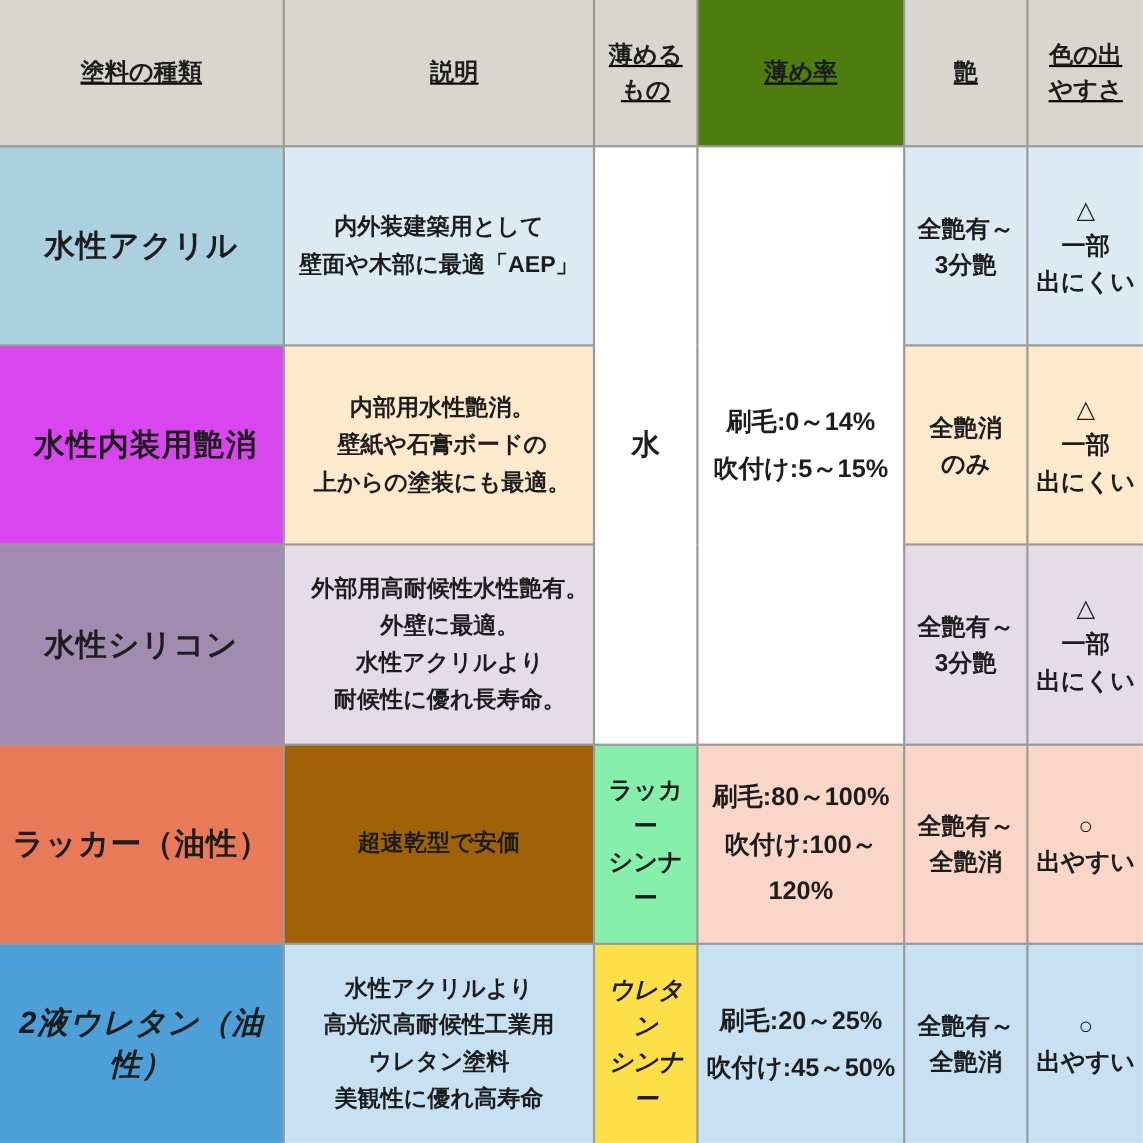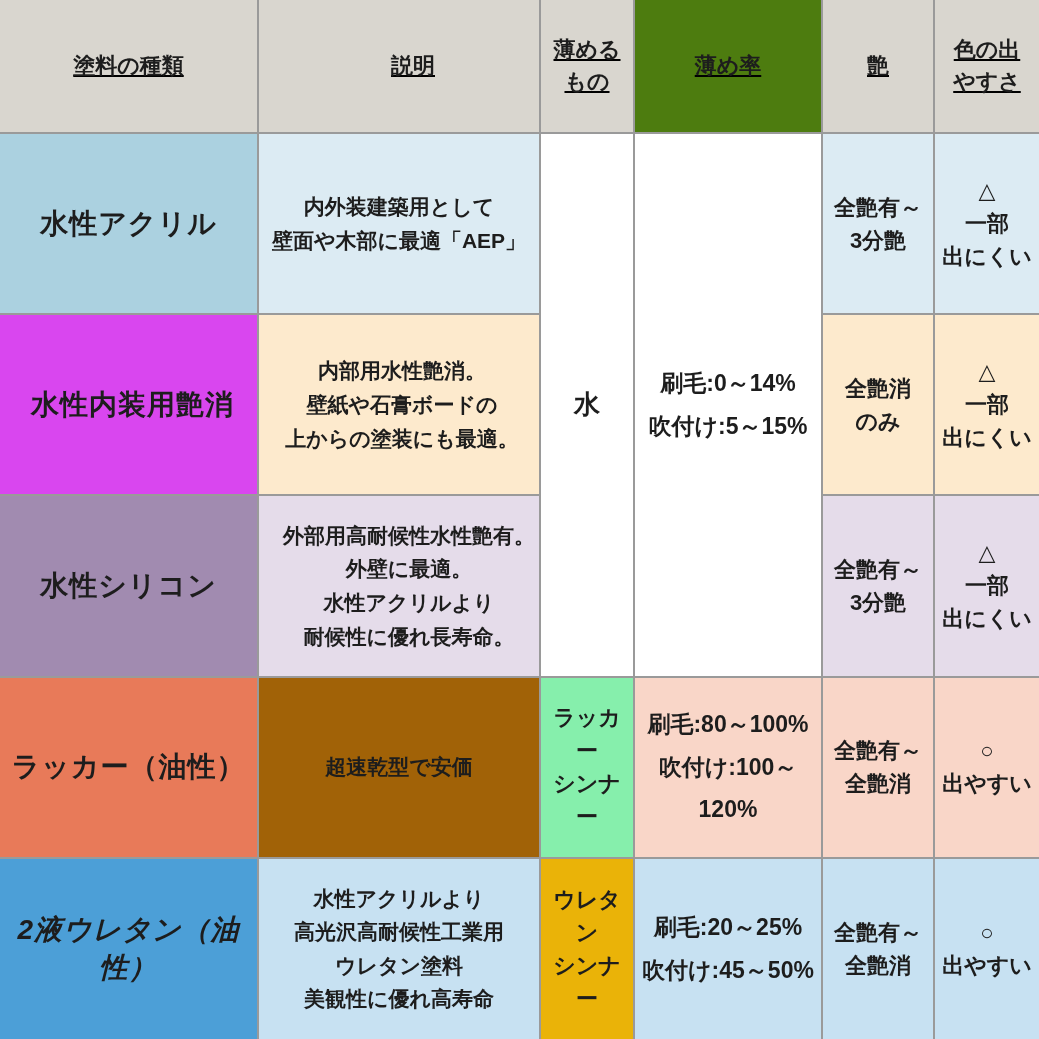--- a/index.html
+++ b/index.html
@@ -115,21 +115,21 @@
     <td class="ease" style="background-color: rgb(249, 214, 200);">○
 出やすい</td>
   </tr>
 
   <tr class="r-data">
     <td class="name" style="background-color: rgb(76, 159, 215); font-style: italic;">2液ウレタン（油性）</td>
     <td class="desc" style="background-color: rgb(199, 225, 242);">水性アクリルより
 高光沢高耐候性工業用
 ウレタン塗料
 美観性に優れ高寿命</td>
-    <td class="thinner" style="background-color: #eab308;">ウレタン
+    <td class="thinner" style="background-color: #fde047; font-style: italic;">ウレタン
 シンナー</td>
     <td class="rate" style="background-color: rgb(199, 225, 242);">刷毛:20～25%
 吹付け:45～50%</td>
     <td class="gloss" style="background-color: rgb(199, 225, 242);">全艶有～
 全艶消</td>
     <td class="ease" style="background-color: rgb(199, 225, 242);">○
 出やすい</td>
   </tr>
 </tbody>
   </table>

